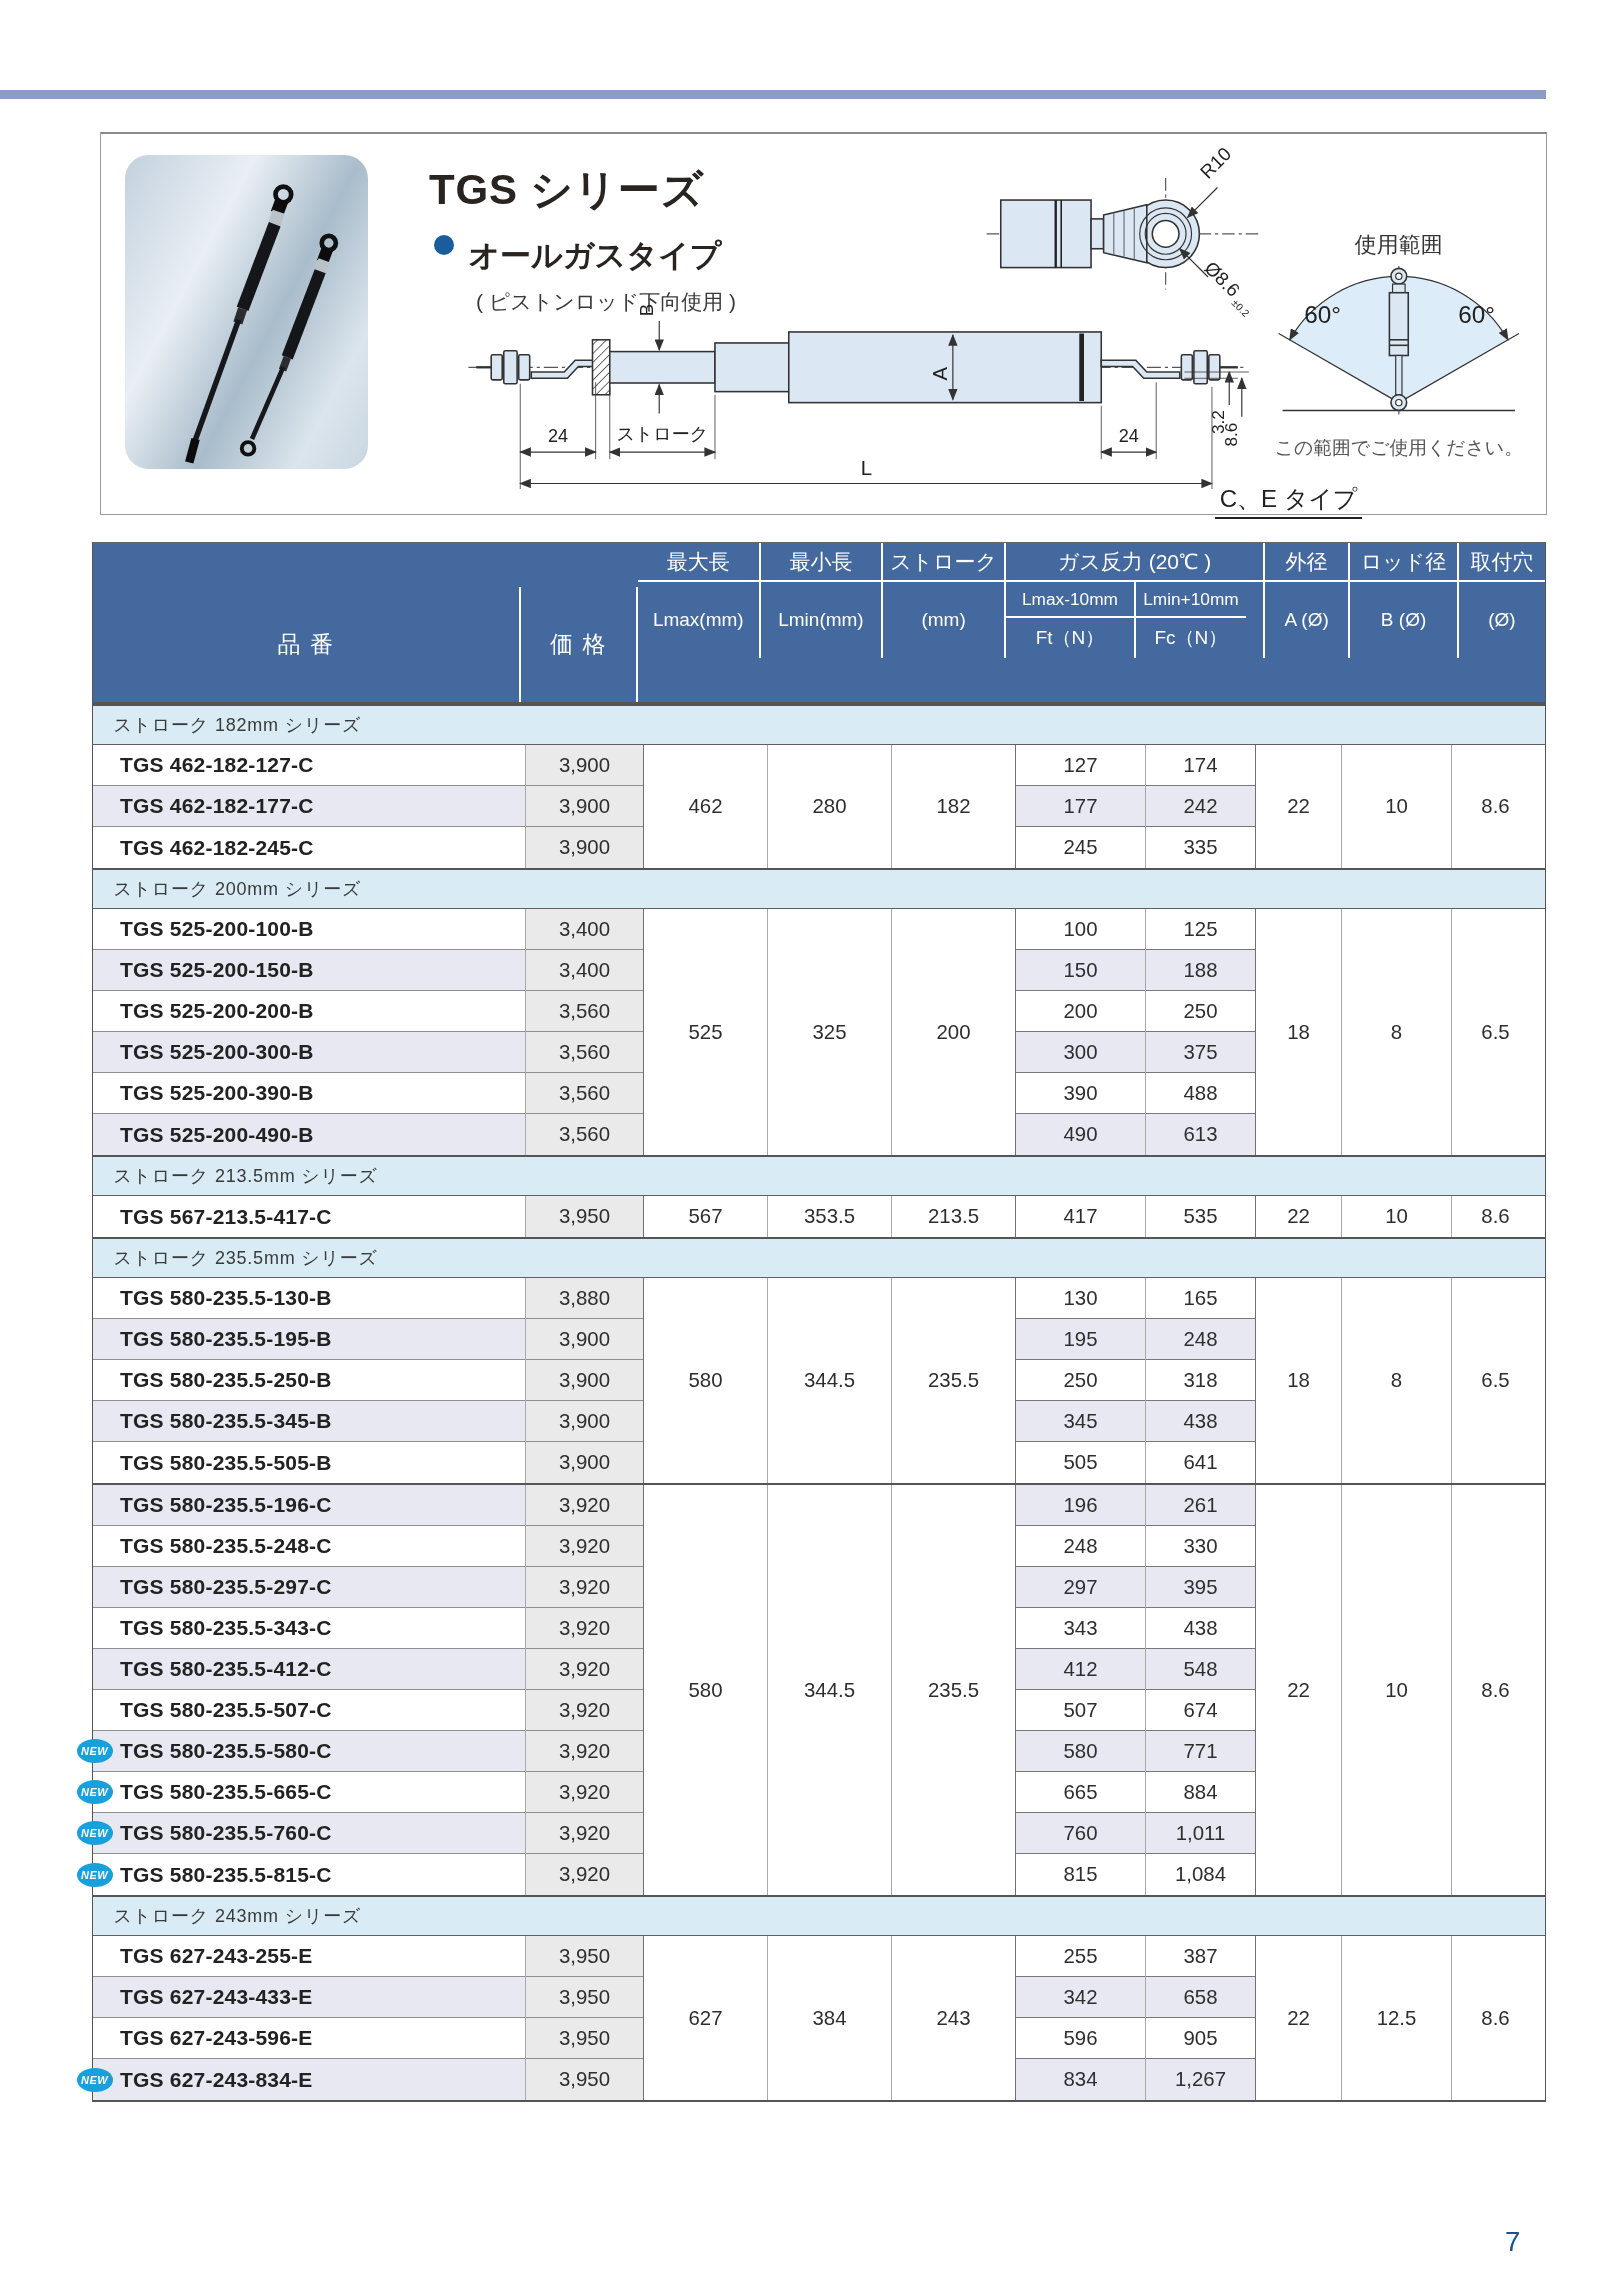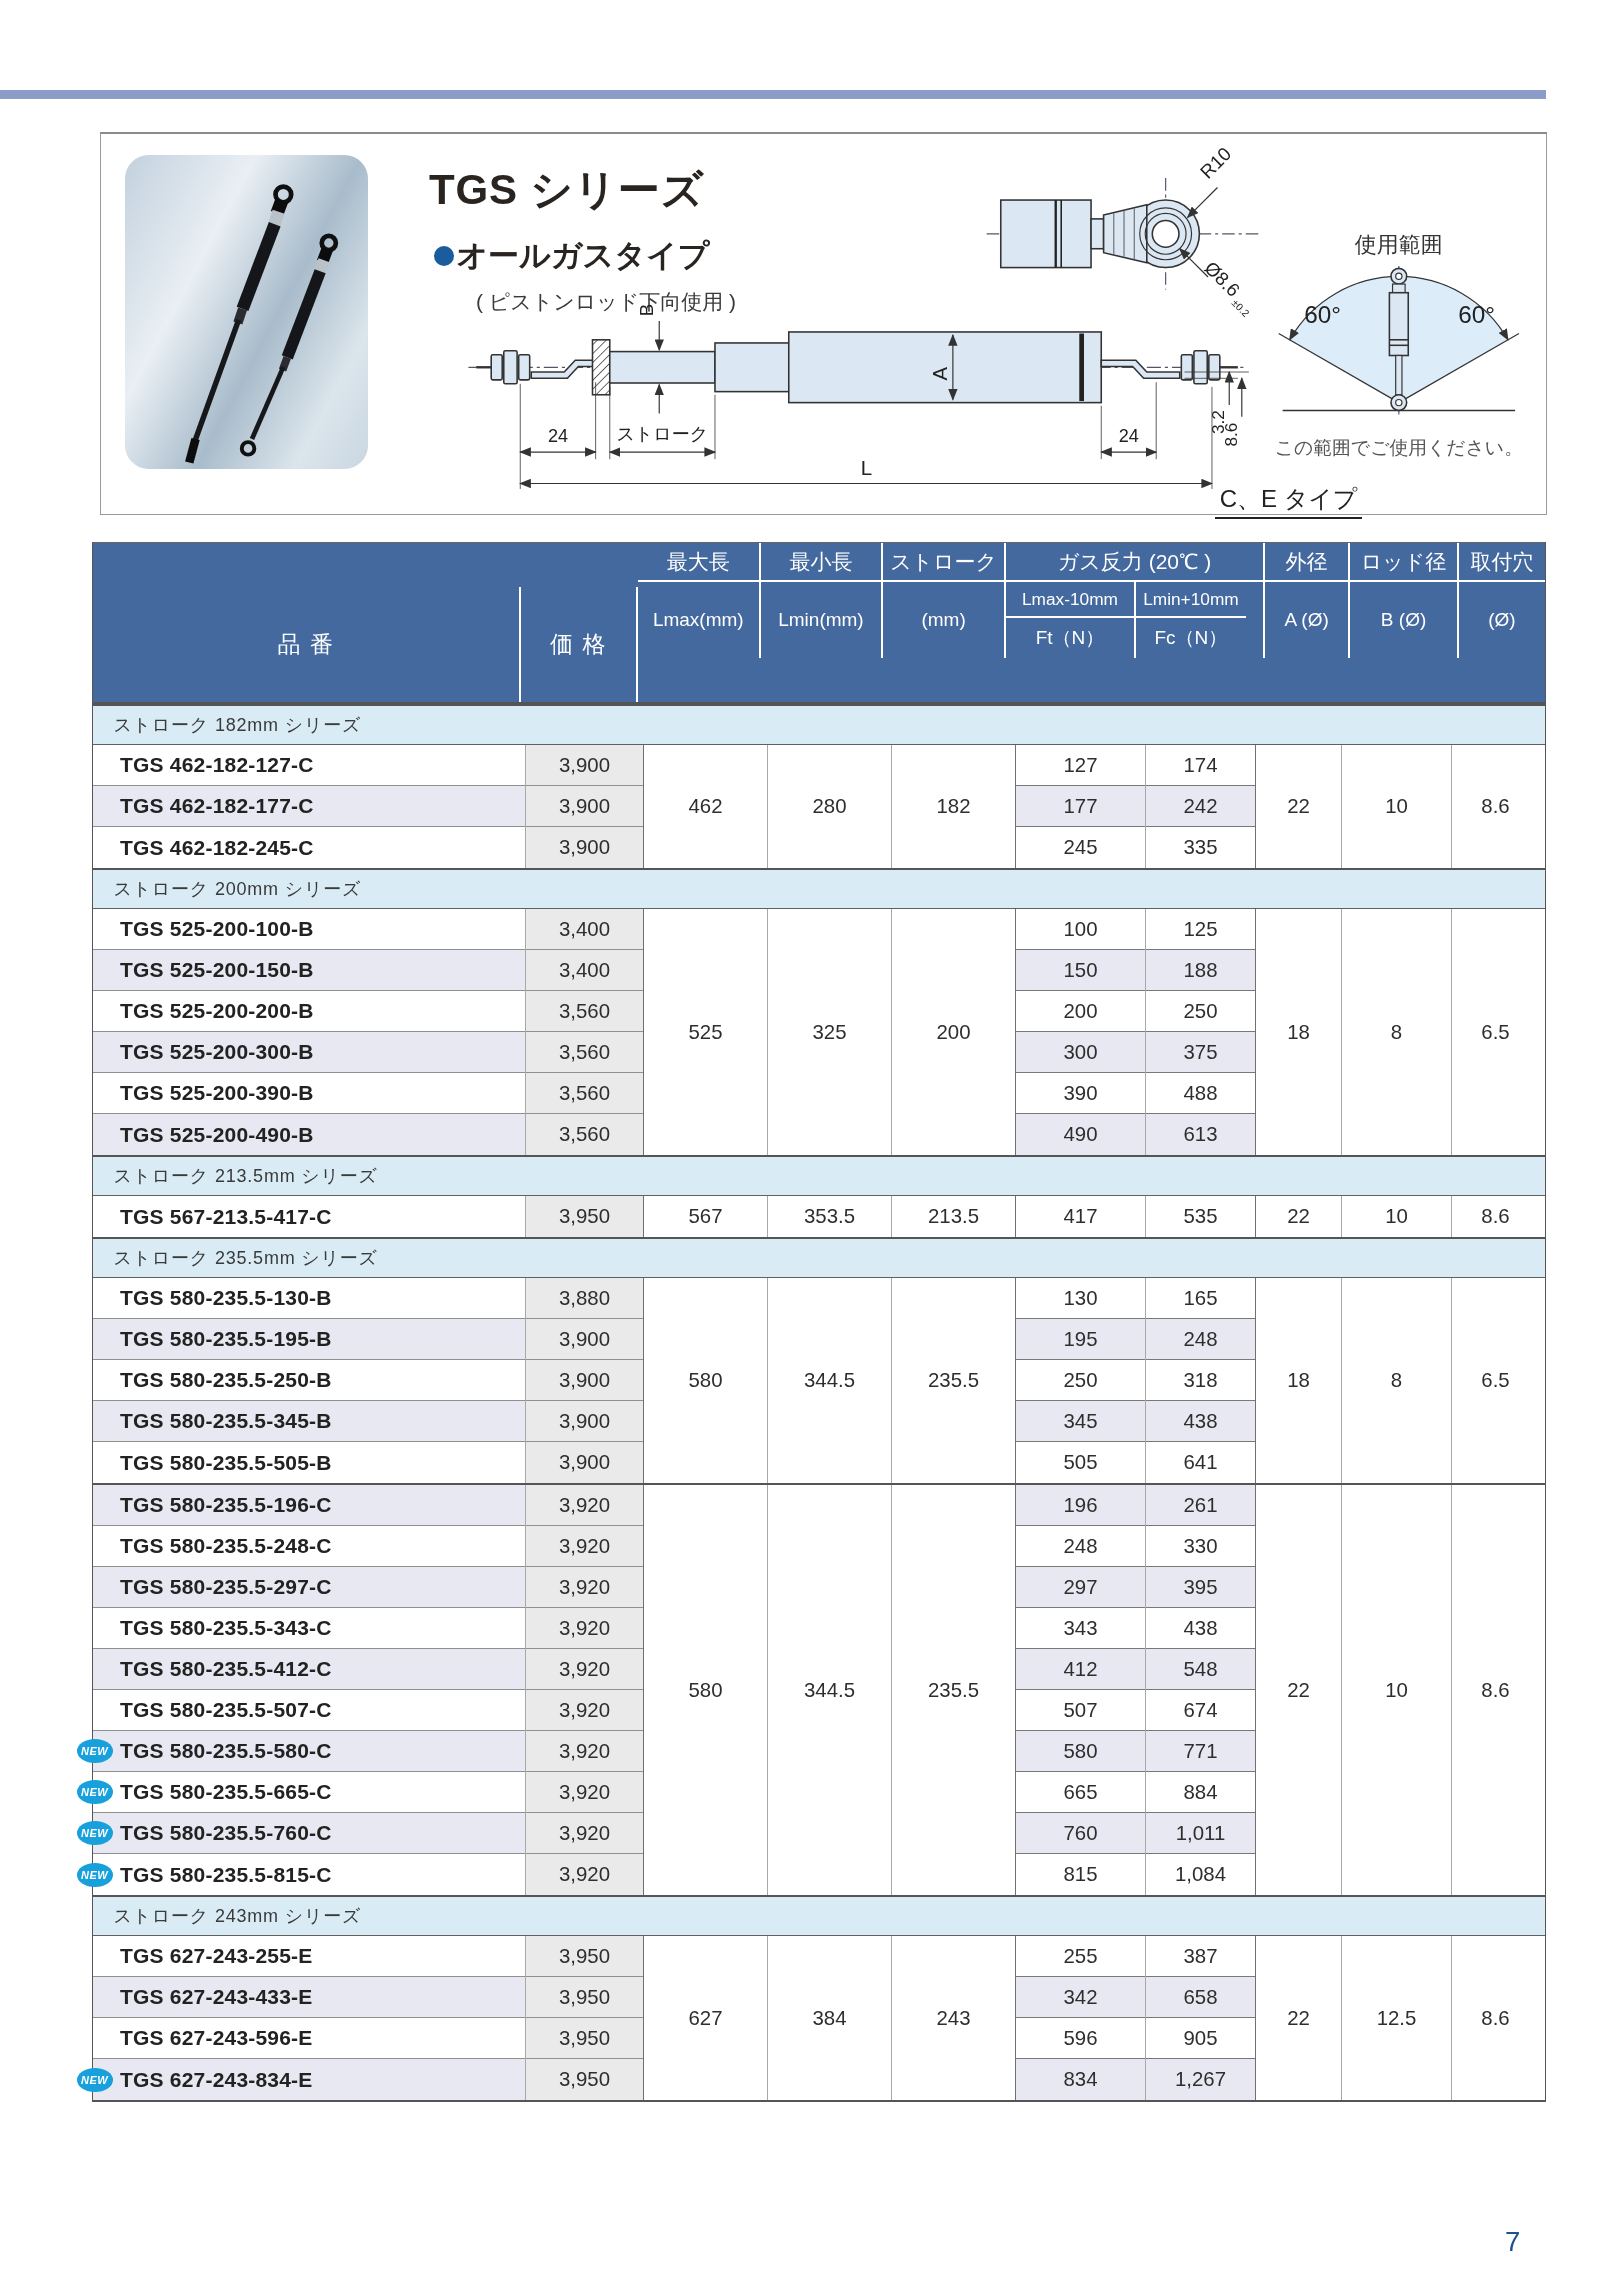--- a/index.html
+++ b/index.html
@@ -9,21 +9,21 @@
   
   .topbar{position:absolute;left:0;top:90px;width:1546px;height:9.4px;background:#8b9cc9;}
 
   
   .hero{position:absolute;left:100px;top:132px;width:1447px;height:383px;
         border:0.8px solid #9a9a9a;border-top:2.4px solid #8a8a8a;background:#fff;box-sizing:border-box;}
   .photo{position:absolute;left:24px;top:21px;width:243px;height:314px;border-radius:23.6px;overflow:hidden;
          background:linear-gradient(118deg,#c3d1de 0%,#e9eff4 32%,#a9bccb 58%,#dbe5ec 82%,#c9d6e1 100%);}
   .photo svg{display:block;}
   .series-title{position:absolute;left:300px;top:28px;font-size:42px;font-weight:700;color:#2a2421;letter-spacing:0.8px;margin-left:28px;}
-  .type-row{position:absolute;left:333px;top:101px;display:flex;align-items:center;gap:2px;}
+  .type-row{position:absolute;left:333px;top:101px;display:flex;align-items:flex-start;gap:14px;}
   .bullet{width:20.4px;height:20.4px;border-radius:50%;background:#1b5c9c;display:inline-block;}
   .type-label{font-size:31px;font-weight:700;color:#2a2421;}
   .type-note{position:absolute;left:375px;top:154px;font-size:21px;color:#3a3a3a;}
   .drawing{position:absolute;left:0;top:0;}
   .type-tag{position:absolute;left:1114px;top:349px;font-size:24px;color:#222;border-bottom:2.4px solid #222;padding:0 4.7px 2.4px 4.7px;}
 
   
   .spec-table{position:absolute;left:92px;top:542px;width:1454px;box-sizing:border-box;
               border-left:1.6px solid #555;border-right:1.6px solid #555;border-bottom:2.4px solid #555;}
   .thead{display:flex;background:#44699e;border-top:1.6px solid #666;border-bottom:2.4px solid #555;color:#fff;}

